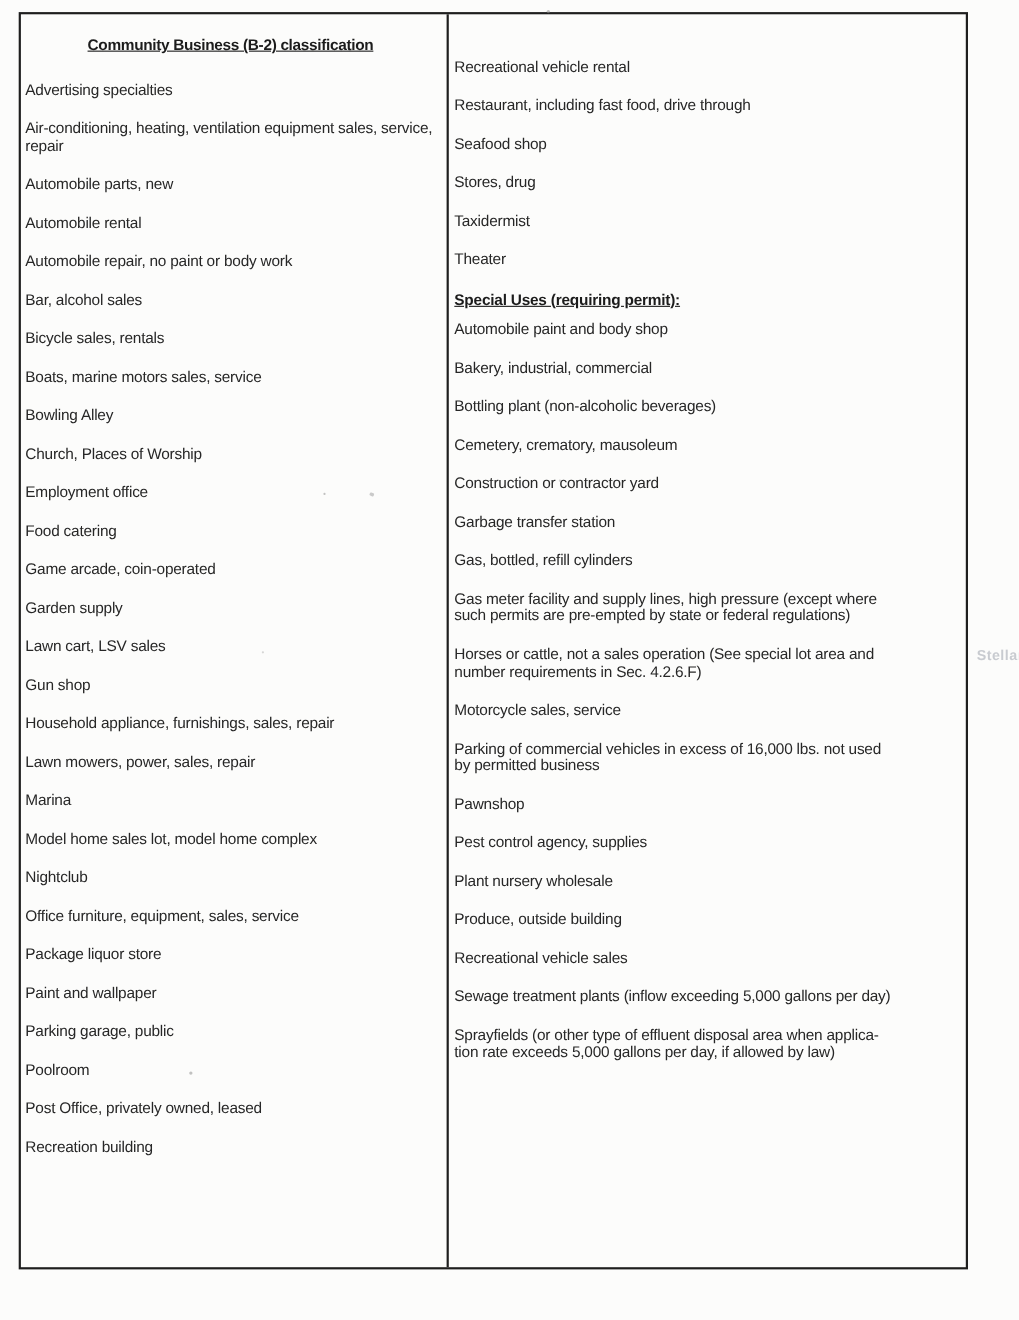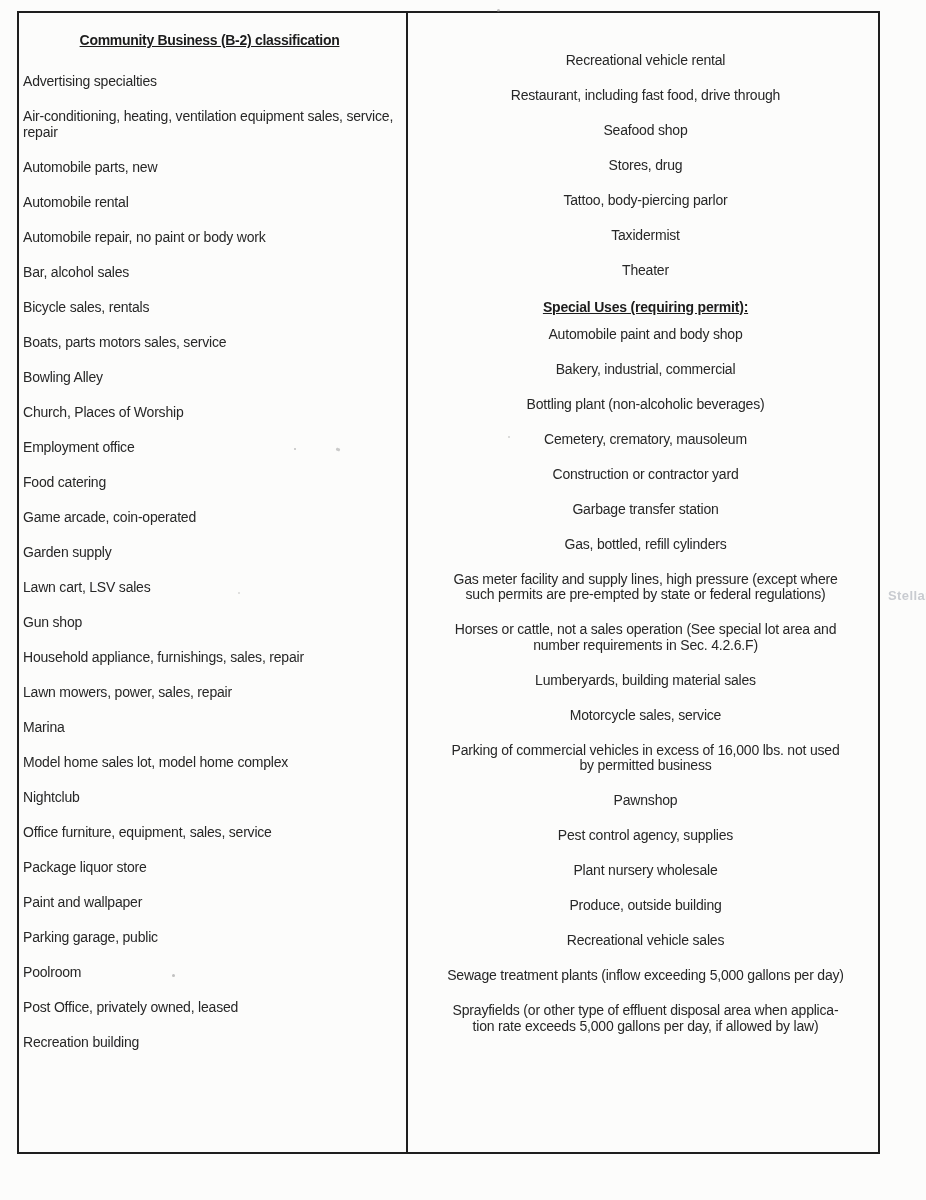--- a/index.html
+++ b/index.html
@@ -26,21 +26,20 @@
   }
   .col { box-sizing:border-box; overflow:hidden; }
   .col-left {
     width:387px;
     padding:19px 0 0 4px;
   }
   .col-right {
     flex:1;
     border-left:2px solid #1e1e1e;
     padding:40px 0 0 5px;
-    text-align:center;
   }
   .col-title {
     font-size:14px;
     font-weight:bold;
     text-decoration:underline;
     text-align:center;
     letter-spacing:-0.3px;
     color:#1c1c1c;
     margin:0 10px 26px 0;
     white-space:pre;
@@ -97,21 +96,21 @@
       <div class="col-title">Community Business (B-2) classification</div>
       <div>
           <div class="item">Advertising specialties</div>
           <div class="item">Air-conditioning, heating, ventilation equipment sales, service,
 repair</div>
           <div class="item">Automobile parts, new</div>
           <div class="item">Automobile rental</div>
           <div class="item">Automobile repair, no paint or body work</div>
           <div class="item">Bar, alcohol sales</div>
           <div class="item">Bicycle sales, rentals</div>
-          <div class="item">Boats, parts motors sales, service</div>
+          <div class="item">Boats, marine motors sales, service</div>
           <div class="item">Bowling Alley</div>
           <div class="item">Church, Places of Worship</div>
           <div class="item">Employment office</div>
           <div class="item">Food catering</div>
           <div class="item">Game arcade, coin-operated</div>
           <div class="item">Garden supply</div>
           <div class="item">Lawn cart, LSV sales</div>
           <div class="item">Gun shop</div>
           <div class="item">Household appliance, furnishings, sales, repair</div>
           <div class="item">Lawn mowers, power, sales, repair</div>
@@ -127,38 +126,36 @@
           <div class="item">Recreation building</div>
         </div>
     </div>
 
     <div class="col col-right">
       <div>
           <div class="item">Recreational vehicle rental</div>
           <div class="item">Restaurant, including fast food, drive through</div>
           <div class="item">Seafood shop</div>
           <div class="item">Stores, drug</div>
-          <div class="item">Tattoo, body-piercing parlor</div>
           <div class="item">Taxidermist</div>
           <div class="item">Theater</div>
         </div>
       <div class="section-header">Special Uses (requiring permit):</div>
       <div>
           <div class="item">Automobile paint and body shop</div>
           <div class="item">Bakery, industrial, commercial</div>
           <div class="item">Bottling plant (non-alcoholic beverages)</div>
           <div class="item">Cemetery, crematory, mausoleum</div>
           <div class="item">Construction or contractor yard</div>
           <div class="item">Garbage transfer station</div>
           <div class="item">Gas, bottled, refill cylinders</div>
           <div class="item">Gas meter facility and supply lines, high pressure (except where
 such permits are pre-empted by state or federal regulations)</div>
           <div class="item">Horses or cattle, not a sales operation (See special lot area and
 number requirements in Sec. 4.2.6.F)</div>
-          <div class="item">Lumberyards, building material sales</div>
           <div class="item">Motorcycle sales, service</div>
           <div class="item">Parking of commercial vehicles in excess of 16,000 lbs. not used
 by permitted business</div>
           <div class="item">Pawnshop</div>
           <div class="item">Pest control agency, supplies</div>
           <div class="item">Plant nursery wholesale</div>
           <div class="item">Produce, outside building</div>
           <div class="item">Recreational vehicle sales</div>
           <div class="item">Sewage treatment plants (inflow exceeding 5,000 gallons per day)</div>
           <div class="item">Sprayfields (or other type of effluent disposal area when applica-

